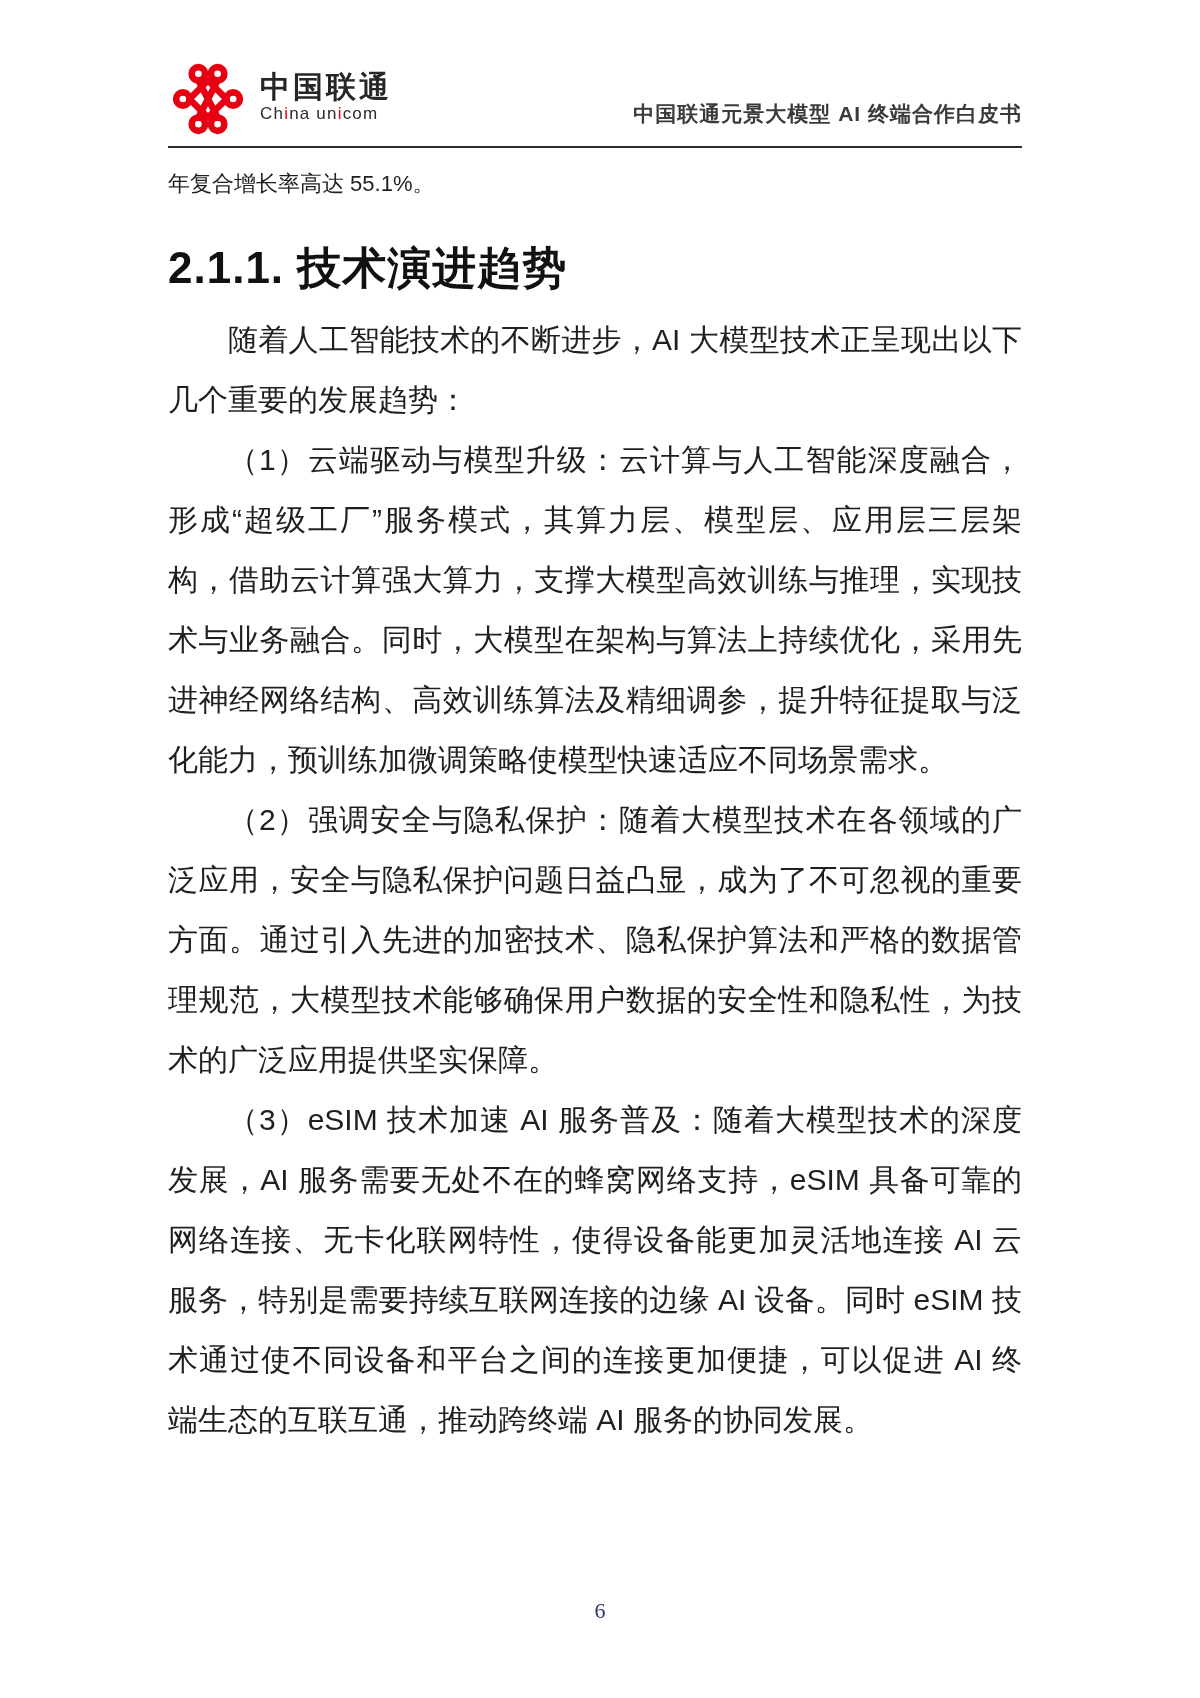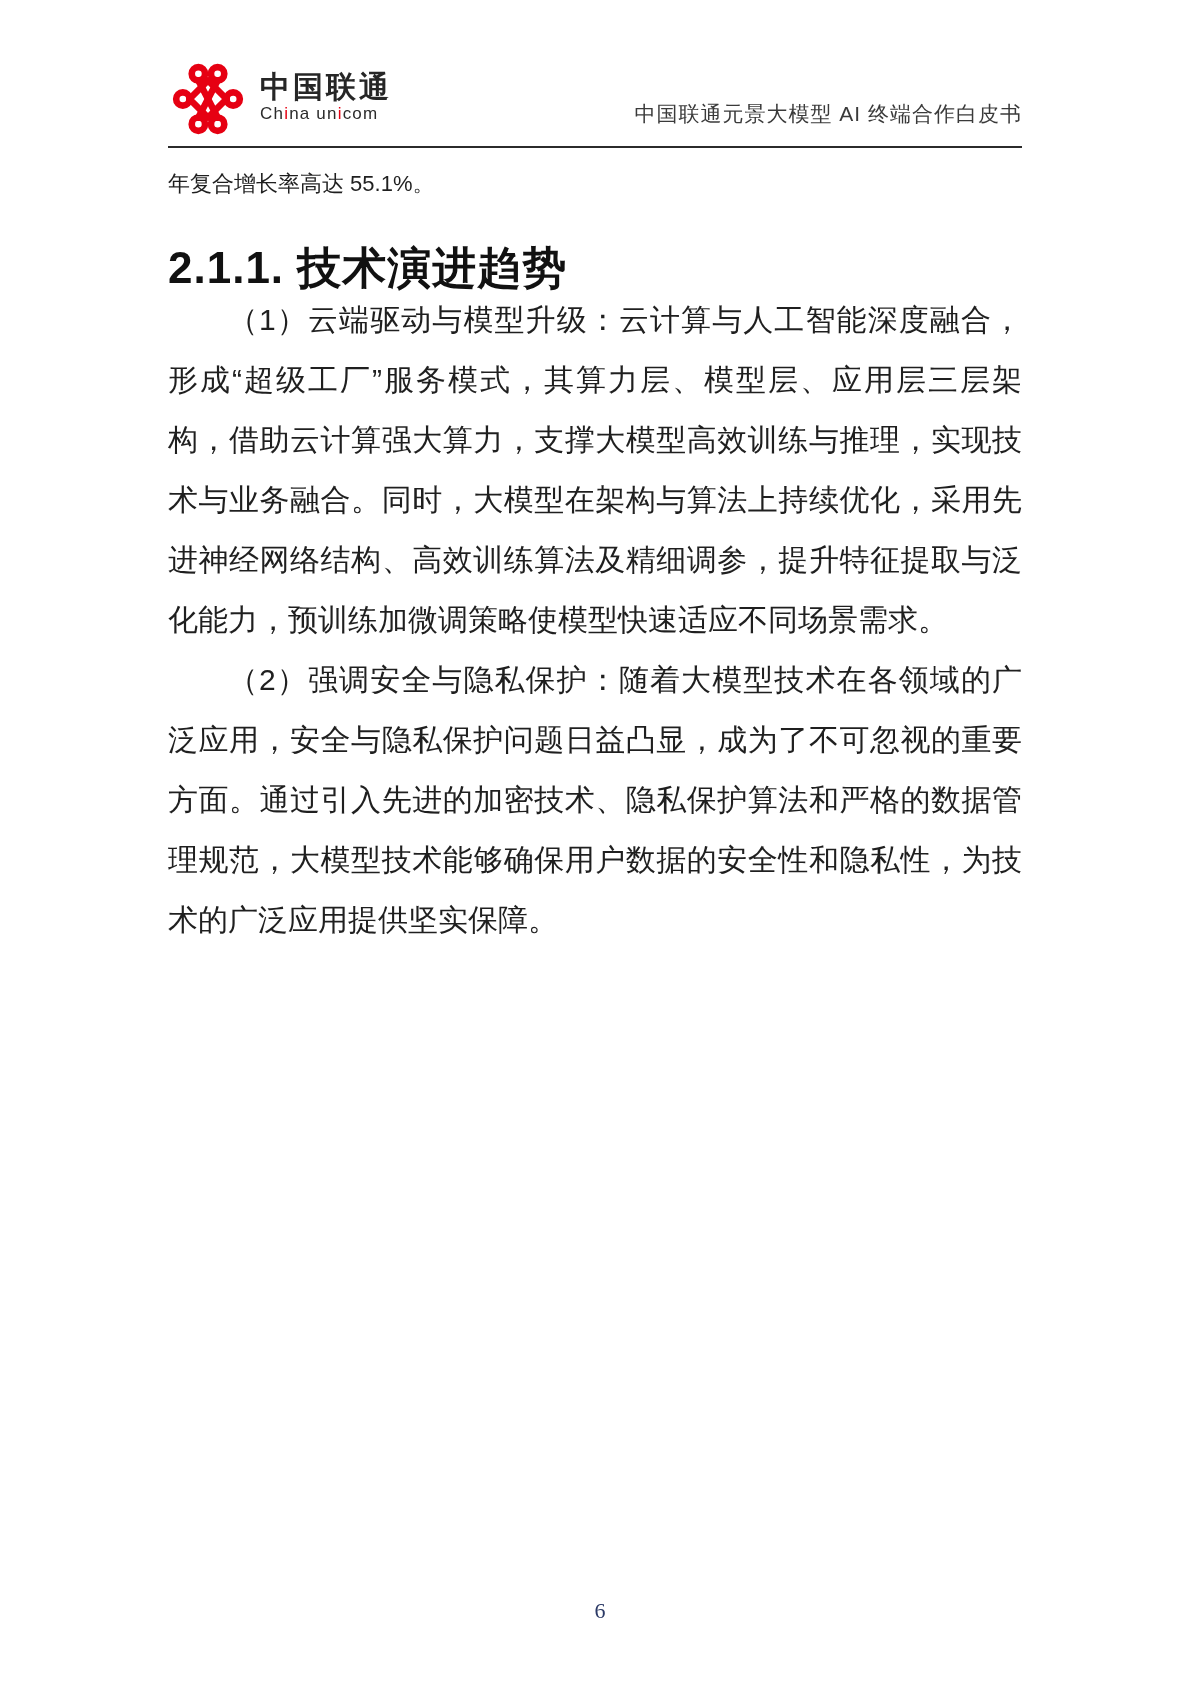--- a/index.html
+++ b/index.html
@@ -40,21 +40,21 @@
   .logo-en {
     font-size: 17px;
     font-weight: 400;
     color: #2b2b2b;
     letter-spacing: 1.2px;
     margin-top: 3px;
   }
   .logo-en .red-i { color: #e60012; }
   .doc-title {
     font-size: 21px;
-    font-weight: 400;
+    font-weight: 700;
     color: #3a3a3a;
     letter-spacing: 1px;
     padding-bottom: 8px;
     white-space: nowrap;
   }
   
   .content { margin: 0 178px 0 168px; }
   .intro-line {
     font-size: 22px;
     line-height: 60px;
@@ -116,21 +116,23 @@
       </div>
     </div>
     <div class="doc-title">中国联通元景大模型 AI 终端合作白皮书</div>
   </header>
 
   <main class="content">
     <p class="intro-line">年复合增长率高达 55.1%。</p>
 
     <h2 class="section-heading">2.1.1. 技术演进趋势</h2>
 
+    <p class="para first">随着人工智能技术的不断进步，AI 大模型技术正呈现出以下几个重要的发展趋势：</p>
     <p class="para">（1）云端驱动与模型升级：云计算与人工智能深度融合，形成“超级工厂”服务模式，其算力层、模型层、应用层三层架构，借助云计算强大算力，支撑大模型高效训练与推理，实现技术与业务融合。同时，大模型在架构与算法上持续优化，采用先进神经网络结构、高效训练算法及精细调参，提升特征提取与泛化能力，预训练加微调策略使模型快速适应不同场景需求。</p>
     <p class="para">（2）强调安全与隐私保护：随着大模型技术在各领域的广泛应用，安全与隐私保护问题日益凸显，成为了不可忽视的重要方面。通过引入先进的加密技术、隐私保护算法和严格的数据管理规范，大模型技术能够确保用户数据的安全性和隐私性，为技术的广泛应用提供坚实保障。</p>
+    <p class="para">（3）eSIM 技术加速 AI 服务普及：随着大模型技术的深度发展，AI 服务需要无处不在的蜂窝网络支持，eSIM 具备可靠的网络连接、无卡化联网特性，使得设备能更加灵活地连接 AI 云服务，特别是需要持续互联网连接的边缘 AI 设备。同时 eSIM 技术通过使不同设备和平台之间的连接更加便捷，可以促进 AI 终端生态的互联互通，推动跨终端 AI 服务的协同发展。</p>
   </main>
 
   <footer class="page-footer">
     <span class="page-number">6</span>
   </footer>
 
 </div>
 
 </body></html>

